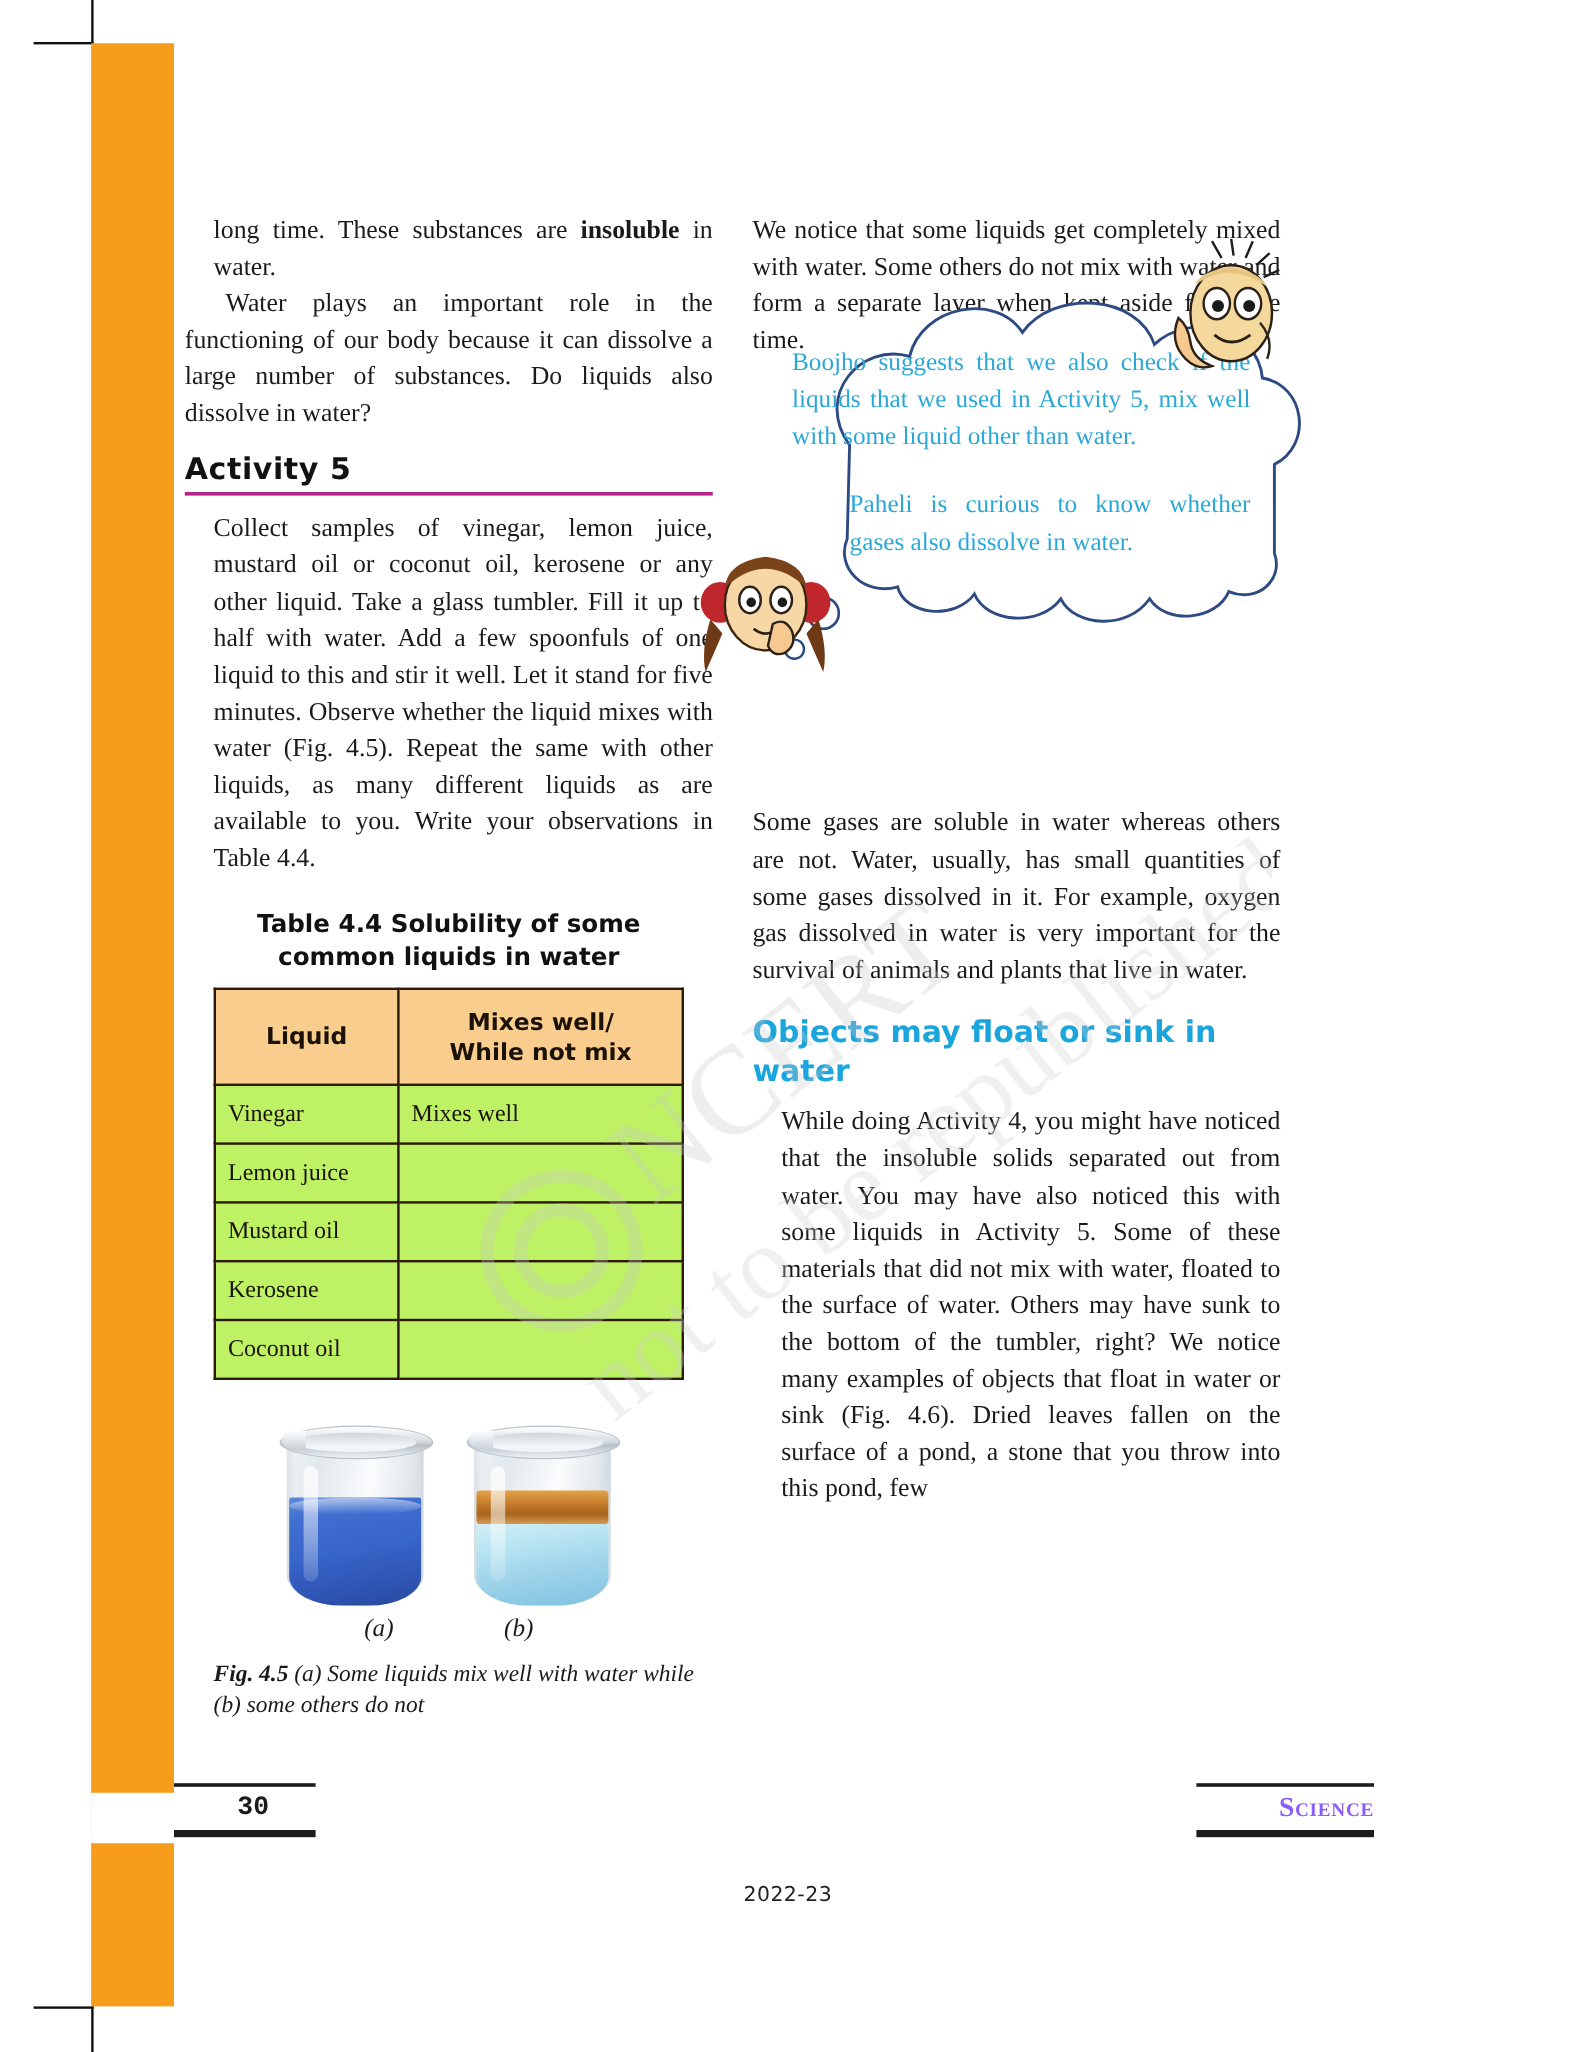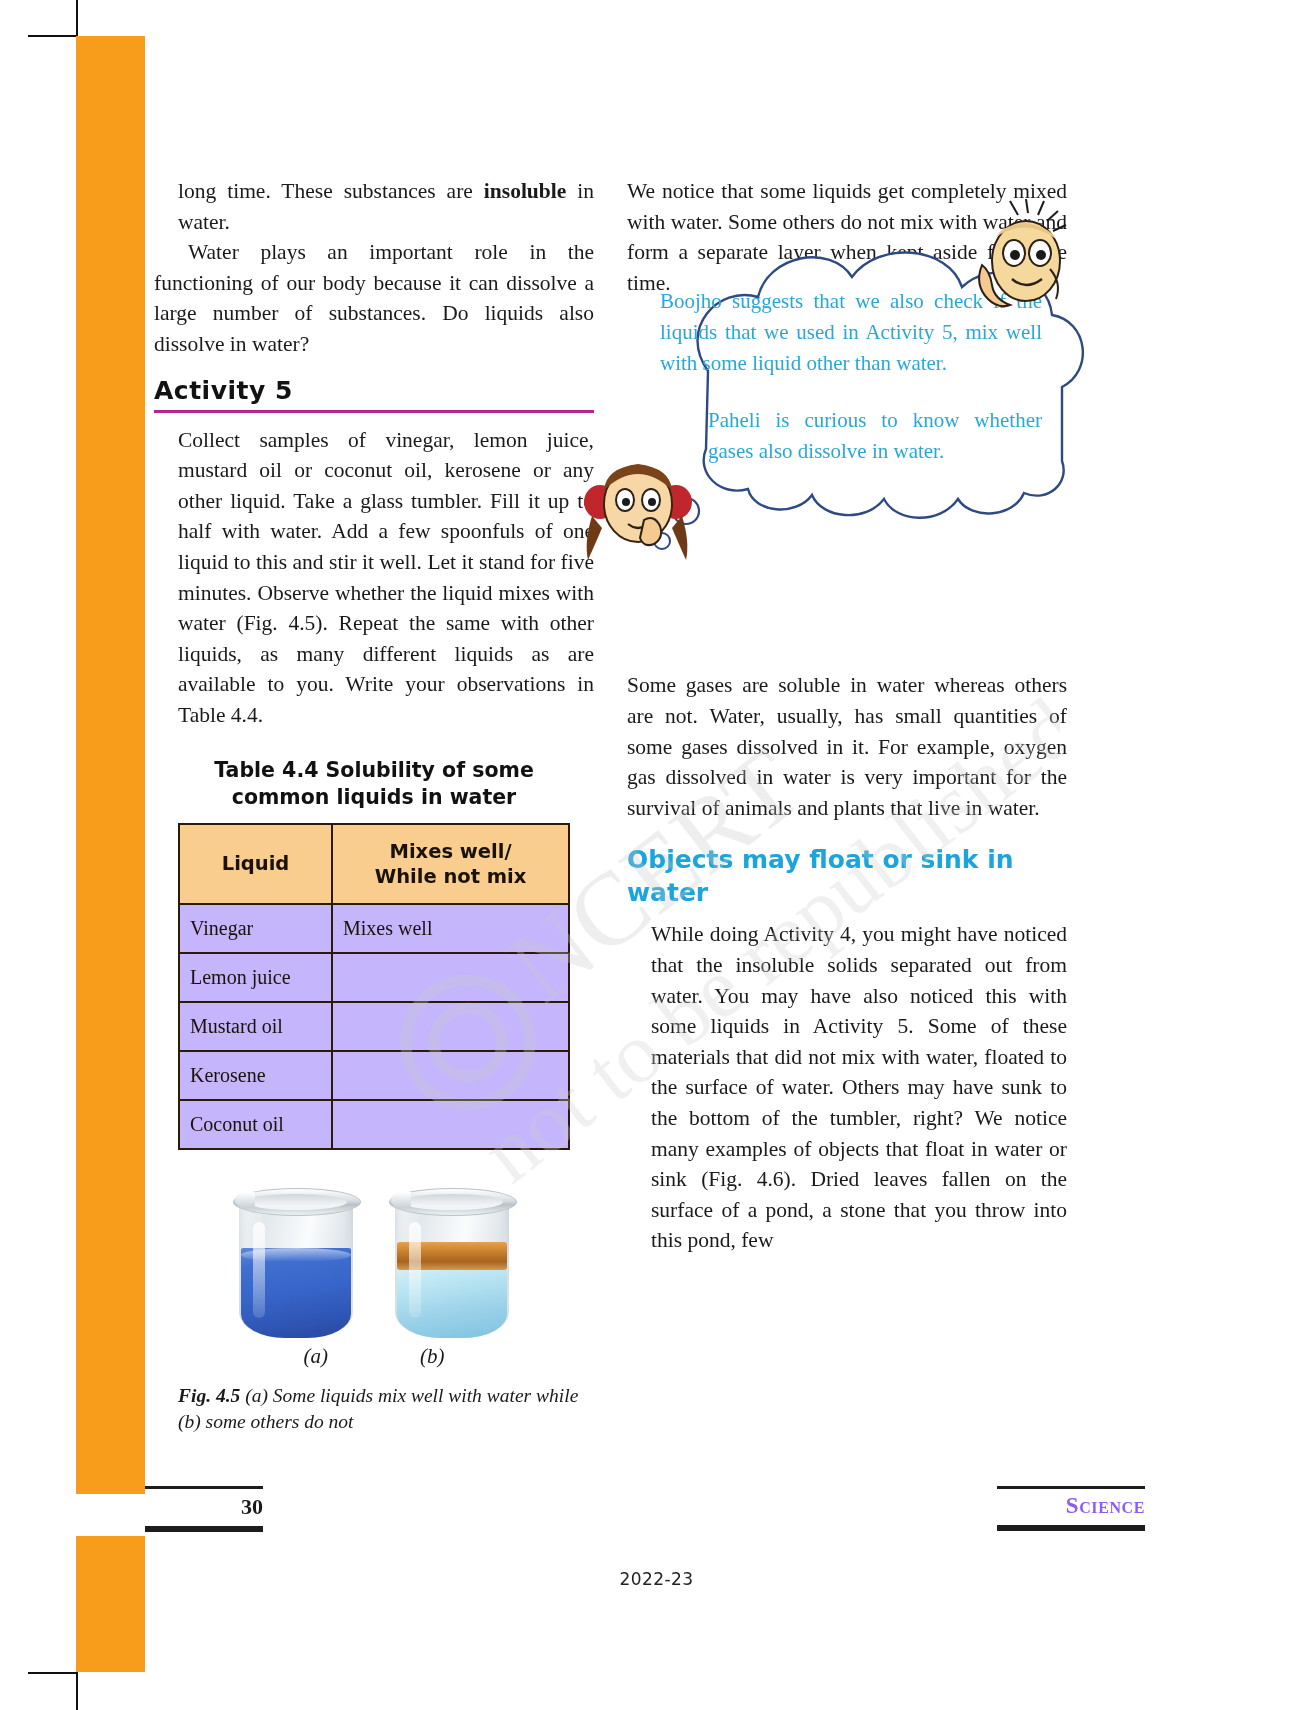--- a/index.html
+++ b/index.html
@@ -100,21 +100,21 @@
   }
   table.solubility {
     border-collapse: collapse;
     margin: 0 auto;
     width: 390px;
     table-layout: fixed;
   }
   table.solubility th,
   table.solubility td {
     border: 2.5px solid #2b1a07;
-    background: #c4b5fd;
+    background: #bef264;
     padding: 9px 10px;
     font-size: 20px;
     color: #1a1208;
   }
   table.solubility th {
     background: #f8cd8d;
     font-family: "DejaVu Sans", sans-serif;
     font-weight: bold;
     text-align: center;
     font-size: 19.5px;
@@ -280,25 +280,25 @@
   .footer-right {
     position: absolute;
     left: 852px;
     top: 1450px;
     width: 148px;
     text-align: right;
   }
   .rule-thin { height: 3px; background: #1d1d1d; }
   .rule-thick { height: 6px; background: #1d1d1d; }
   .pagenum {
-    font-family: Liberation Serif, serif;
+    font-family: Liberation Mono, monospace;
     font-weight: bold;
     font-size: 22px;
     padding: 5px 0 6px 0;
-    text-align: right;
+    text-align: center;
     padding-left: 14px;
   }
   .booktitle {
     color: #8b5cf6;
     font-family: "Liberation Serif", serif;
     font-weight: bold;
     font-variant: small-caps;
     font-size: 23px;
     letter-spacing: 0.6px;
     padding: 4px 0 6px 0;

